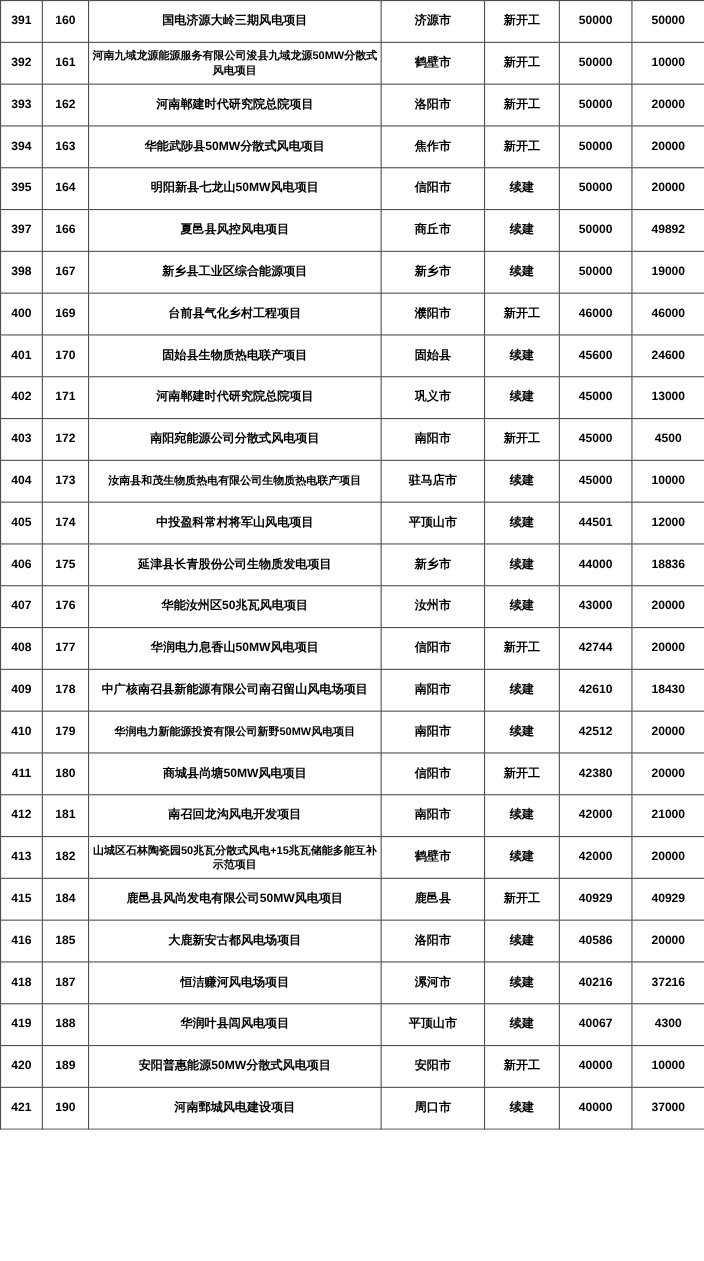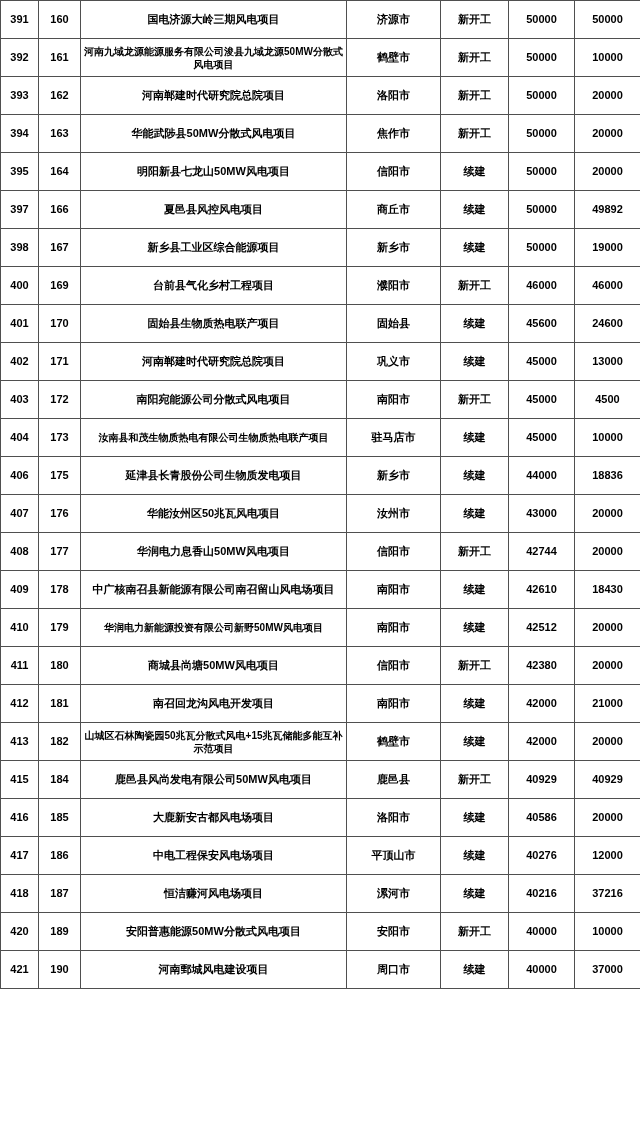--- a/index.html
+++ b/index.html
@@ -178,20 +178,29 @@
         <tr>
           <td class="seq">404</td>
           <td class="num">173</td>
           <td class="name two-line">汝南县和茂生物质热电有限公司生物质热电联产项目</td>
           <td class="city">驻马店市</td>
           <td class="stat">续建</td>
           <td class="cap">45000</td>
           <td class="ann">10000</td>
         </tr>
         <tr>
+          <td class="seq">405</td>
+          <td class="num">174</td>
+          <td class="name">中投盈科常村将军山风电项目</td>
+          <td class="city">平顶山市</td>
+          <td class="stat">续建</td>
+          <td class="cap">44501</td>
+          <td class="ann">12000</td>
+        </tr>
+        <tr>
           <td class="seq">406</td>
           <td class="num">175</td>
           <td class="name">延津县长青股份公司生物质发电项目</td>
           <td class="city">新乡市</td>
           <td class="stat">续建</td>
           <td class="cap">44000</td>
           <td class="ann">18836</td>
         </tr>
         <tr>
           <td class="seq">407</td>
@@ -268,36 +277,36 @@
         <tr>
           <td class="seq">416</td>
           <td class="num">185</td>
           <td class="name">大鹿新安古都风电场项目</td>
           <td class="city">洛阳市</td>
           <td class="stat">续建</td>
           <td class="cap">40586</td>
           <td class="ann">20000</td>
         </tr>
         <tr>
-          <td class="seq">417</td>
-          <td class="num">186</td>
-          <td class="name">中电工程保安风电场项目</td>
-          <td class="city">平顶山市</td>
-          <td class="stat">续建</td>
-          <td class="cap">40276</td>
-          <td class="ann">12000</td>
-        </tr>
-        <tr>
           <td class="seq">418</td>
           <td class="num">187</td>
           <td class="name">恒洁赚河风电场项目</td>
           <td class="city">漯河市</td>
           <td class="stat">续建</td>
           <td class="cap">40216</td>
           <td class="ann">37216</td>
+        </tr>
+        <tr>
+          <td class="seq">419</td>
+          <td class="num">188</td>
+          <td class="name">华润叶县闾风电项目</td>
+          <td class="city">平顶山市</td>
+          <td class="stat">续建</td>
+          <td class="cap">40067</td>
+          <td class="ann">4300</td>
         </tr>
         <tr>
           <td class="seq">420</td>
           <td class="num">189</td>
           <td class="name">安阳普惠能源50MW分散式风电项目</td>
           <td class="city">安阳市</td>
           <td class="stat">新开工</td>
           <td class="cap">40000</td>
           <td class="ann">10000</td>
         </tr>

